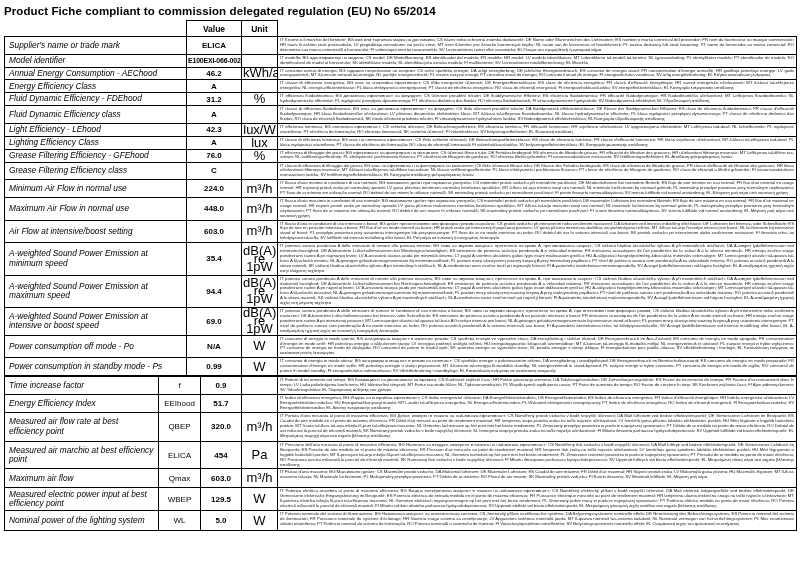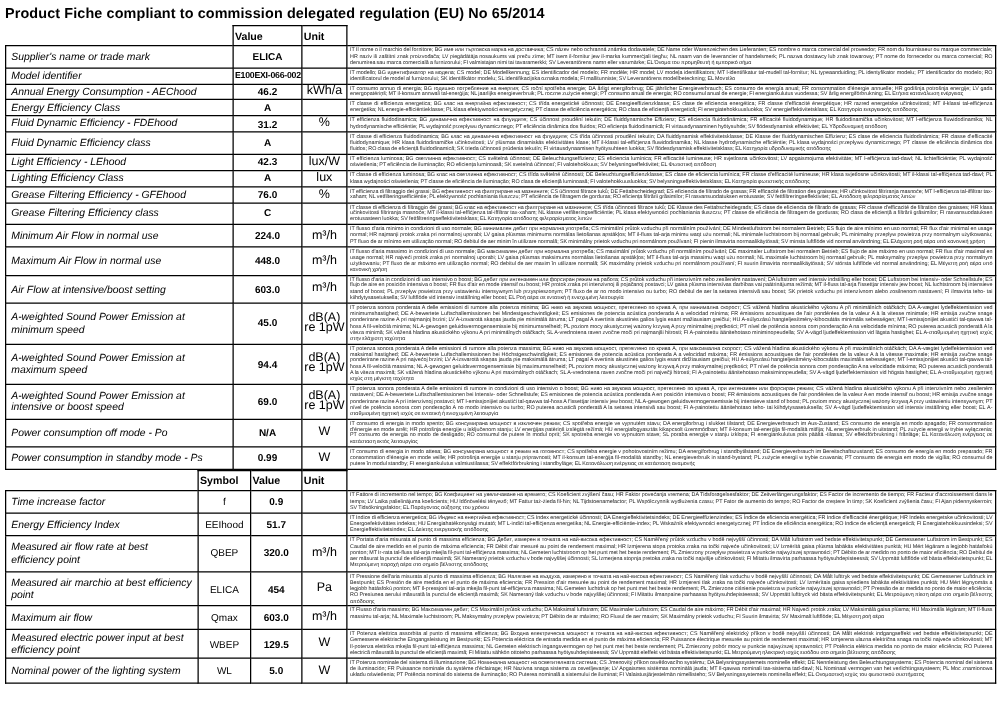--- a/index.html
+++ b/index.html
@@ -3,26 +3,26 @@
 <meta charset="utf-8">
 <style>
   html,body{margin:0;padding:0;}
   body{width:800px;height:563px;overflow:hidden;background:#fff;color:#000;
        font-family:"Liberation Sans", sans-serif;}
   .sheet{padding:3px 4px 0 4px;}
   .section-title{font-size:11.5px;font-weight:bold;margin:2px 0 3px 0;letter-spacing:.1px;}
   table{border-collapse:collapse;width:792px;table-layout:fixed;}
   td{border:1px solid #000;overflow:hidden;}
   td.nb{border:none;}
-  .hdr{font-size:8.5px;font-weight:bold;text-align:left;vertical-align:middle;height:13px;}
+  .hdr{font-size:8.5px;font-weight:bold;text-align:center;vertical-align:middle;height:13px;}
   .lbl{font-size:8.3px;padding:1px 4px;vertical-align:middle;line-height:9.5px;font-style:italic;}
   .val{font-size:8px;font-weight:bold;text-align:center;vertical-align:middle;margin-top:47px;}
   .val-model{font-size:7px;letter-spacing:-.2px;white-space:nowrap;}
   .sym{font-size:8px;text-align:center;vertical-align:middle;}
-  .unit{font-size:10px;text-align:center;vertical-align:middle;line-height:8px;padding:0 1px;margin-top:41px;}
+  .unit{font-size:13px;text-align:center;vertical-align:middle;line-height:8px;padding:0 1px;margin-top:41px;}
   .desc{font-size:4.3px;line-height:4.9px;padding:1px 2px;vertical-align:top;
         text-align:justify;color:#1c1c1c;word-spacing:-.2px;}
 </style>
 </head>
 <body>
 
 <div class="sheet">
 
   <div class="section-title">Product Fiche compliant to commission delegated regulation (EU) No 65/2014</div>
 
@@ -113,21 +113,21 @@
       <td class="desc">IT flusso d'aria massimo in condizioni di uso normale; BG максимален дебит при нормална употреба; CS maximální průtok vzduchu při normálním používání; DE maximaler Luftstrom bei normalem Betrieb; ES flujo de aire máximo en uso normal; FR flux d'air maximal en usage normal; HR najveći protok zraka pri normalnoj uporabi; LV gaisa plūsmas maksimums normālas lietošanas apstākļos; MT il-fluss tal-arja massimu waqt użu normali; NL maximale luchtstroom bij normaal gebruik; PL maksymalny przepływ powietrza przy normalnym użytkowaniu; PT fluxo de ar máximo em utilização normal; RO debitul de aer maxim în utilizare normală; SK maximálny prietok vzduchu pri normálnom používaní; FI suurin ilmavirta normaalikäytössä; SV största luftflöde vid normal användning; EL Μέγιστη ροή αέρα υπό κανονική χρήση</td>
     </tr>
     <tr style="height:19px">
       <td class="lbl">Air Flow at intensive/boost setting</td>
       <td class="val">603.0</td>
       <td class="unit">m³/h</td>
       <td class="desc">IT flusso d'aria in condizioni di uso intensivo o boost; BG дебит при интензивен или форсиран режим на работа; CS průtok vzduchu při intenzivním nebo zesíleném nastavení; DA luftstrøm ved intensiv indstilling eller boost; DE Luftstrom bei Intensiv- oder Schnellstufe; ES flujo de aire en posición intensiva o boost; FR flux d'air en mode intensif ou boost; HR protok zraka pri intenzivnoj ili pojačanoj postavci; LV gaisa plūsma intensīvas darbības vai paātrinājuma režīmā; MT il-fluss tal-arja f'issettjar intensiv jew boost; NL luchtstroom bij intensieve stand of boost; PL przepływ powietrza przy ustawieniu intensywnym lub przyspieszonym; PT fluxo de ar no modo intensivo ou turbo; RO debitul de aer la setarea intensivă sau boost; SK prietok vzduchu pri intenzívnom alebo zosilnenom nastavení; FI ilmavirta teho- tai kiihdytysasetuksella; SV luftflöde vid intensiv inställning eller boost; EL Ροή αέρα σε εντατική ή ενισχυμένη λειτουργία</td>
     </tr>
     <tr style="height:32px">
       <td class="lbl">A-weighted Sound Power Emission at minimum speed</td>
-      <td class="val">45.0</td>
+      <td class="val">35.4</td>
       <td class="unit">dB(A) re 1pW</td>
       <td class="desc">IT potenza sonora ponderata A delle emissioni di rumore alla potenza minima; BG ниво на звукова мощност, претеглено по крива A, при минимална скорост; CS vážená hladina akustického výkonu A při minimálních otáčkách; DA A-vægtet lydeffektemission ved minimumshastighed; DE A-bewertete Luftschallemissionen bei Mindestgeschwindigkeit; ES emisiones de potencia acústica ponderada A a velocidad mínima; FR émissions acoustiques de l'air pondérées de la valeur A à la vitesse minimale; HR emisija zvučne snage ponderirane razine A pri najmanjoj brzini; LV A-izsvarotā skaņas jauda pie minimālā ātruma; LT pagal A svertinis akustinės galios lygis esant mažiausiam greičiui; HU A-súlyozású hangteljesítmény-kibocsátás minimális sebességen; MT l-emissjonijiet akustiċi tal-qawwa tal-ħoss A fil-veloċità minima; NL A-gewogen geluidsvermogensemissie bij minimumsnelheid; PL poziom mocy akustycznej ważony krzywą A przy minimalnej prędkości; PT nível de potência sonora com ponderação A na velocidade mínima; RO puterea acustică ponderată A la viteza minimă; SK vážená hladina akustického výkonu A pri minimálnych otáčkach; SL A-vrednotena raven zvočne moči pri najmanjši hitrosti; FI A-painotettu äänitehotaso miniminopeudella; SV A-vägd ljudeffektemission vid lägsta hastighet; EL Α-σταθμισμένη ηχητική ισχύς στην ελάχιστη ταχύτητα</td>
     </tr>
     <tr style="height:32px">
       <td class="lbl">A-weighted Sound Power Emission at maximum speed</td>
       <td class="val">94.4</td>
       <td class="unit">dB(A) re 1pW</td>
       <td class="desc">IT potenza sonora ponderata A delle emissioni di rumore alla potenza massima; BG ниво на звукова мощност, претеглено по крива A, при максимална скорост; CS vážená hladina akustického výkonu A při maximálních otáčkách; DA A-vægtet lydeffektemission ved maksimal hastighed; DE A-bewertete Luftschallemissionen bei Höchstgeschwindigkeit; ES emisiones de potencia acústica ponderada A a velocidad máxima; FR émissions acoustiques de l'air pondérées de la valeur A à la vitesse maximale; HR emisija zvučne snage ponderirane razine A pri najvećoj brzini; LV A-izsvarotā skaņas jauda pie maksimālā ātruma; LT pagal A svertinis akustinės galios lygis esant didžiausiam greičiui; HU A-súlyozású hangteljesítmény-kibocsátás maximális sebességen; MT l-emissjonijiet akustiċi tal-qawwa tal-ħoss A fil-veloċità massima; NL A-gewogen geluidsvermogensemissie bij maximumsnelheid; PL poziom mocy akustycznej ważony krzywą A przy maksymalnej prędkości; PT nível de potência sonora com ponderação A na velocidade máxima; RO puterea acustică ponderată A la viteza maximă; SK vážená hladina akustického výkonu A pri maximálnych otáčkach; SL A-vrednotena raven zvočne moči pri največji hitrosti; FI A-painotettu äänitehotaso maksiminopeudella; SV A-vägd ljudeffektemission vid högsta hastighet; EL Α-σταθμισμένη ηχητική ισχύς στη μέγιστη ταχύτητα</td>
     </tr>
     <tr style="height:26px">
@@ -154,27 +154,20 @@
 
   <table>
     <colgroup>
         <col style="width:154px">
         <col style="width:42px">
         <col style="width:41px">
         <col style="width:36px">
         <col style="width:519px">
       </colgroup>
     <tbody>
-        <tr>
-      <td class="nb"></td>
-      <td class="hdr">Symbol</td>
-      <td class="hdr">Value</td>
-      <td class="hdr">Unit</td>
-      <td class="nb"></td>
-    </tr>
     <tr style="height:18px">
       <td class="lbl">Time increase factor</td>
       <td class="sym">f</td>
       <td class="val">0.9</td>
       <td class="unit"></td>
       <td class="desc">IT Fattore di incremento nel tempo; BG Коефициент на увеличаване на времето; CS Koeficient zvýšení času; HR Faktor povećanja vremena; DA Tidsforøgelsesfaktor; DE Zeitverlängerungsfaktor; ES Factor de incremento de tiempo; FR Facteur d'accroissement dans le temps; LV Laika palielinājuma koeficients; HU Időnövelési tényező; MT Fattur taż-żieda fil-ħin; NL Tijdstoenamefactor; PL Współczynnik wydłużenia czasu; PT Fator de aumento do tempo; RO Factor de creștere în timp; SK Koeficient zvýšenia času; FI Ajan pidennyskerroin; SV Tidsökningsfaktor; EL Παράγοντας αύξησης του χρόνου</td>
     </tr>
     <tr style="height:18px">
       <td class="lbl">Energy Efficiency Index</td>
       <td class="sym">EEIhood</td>

